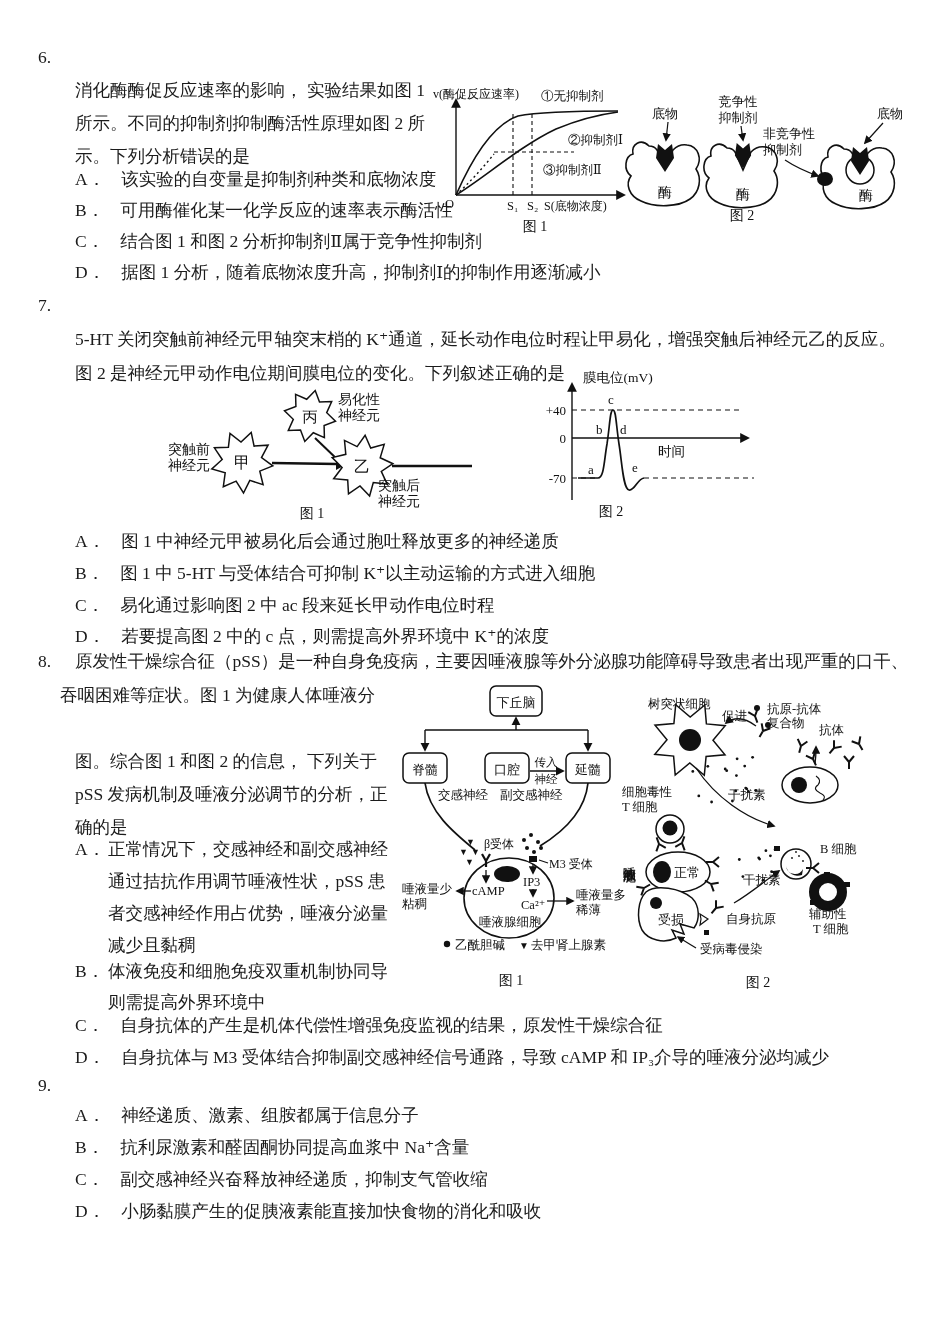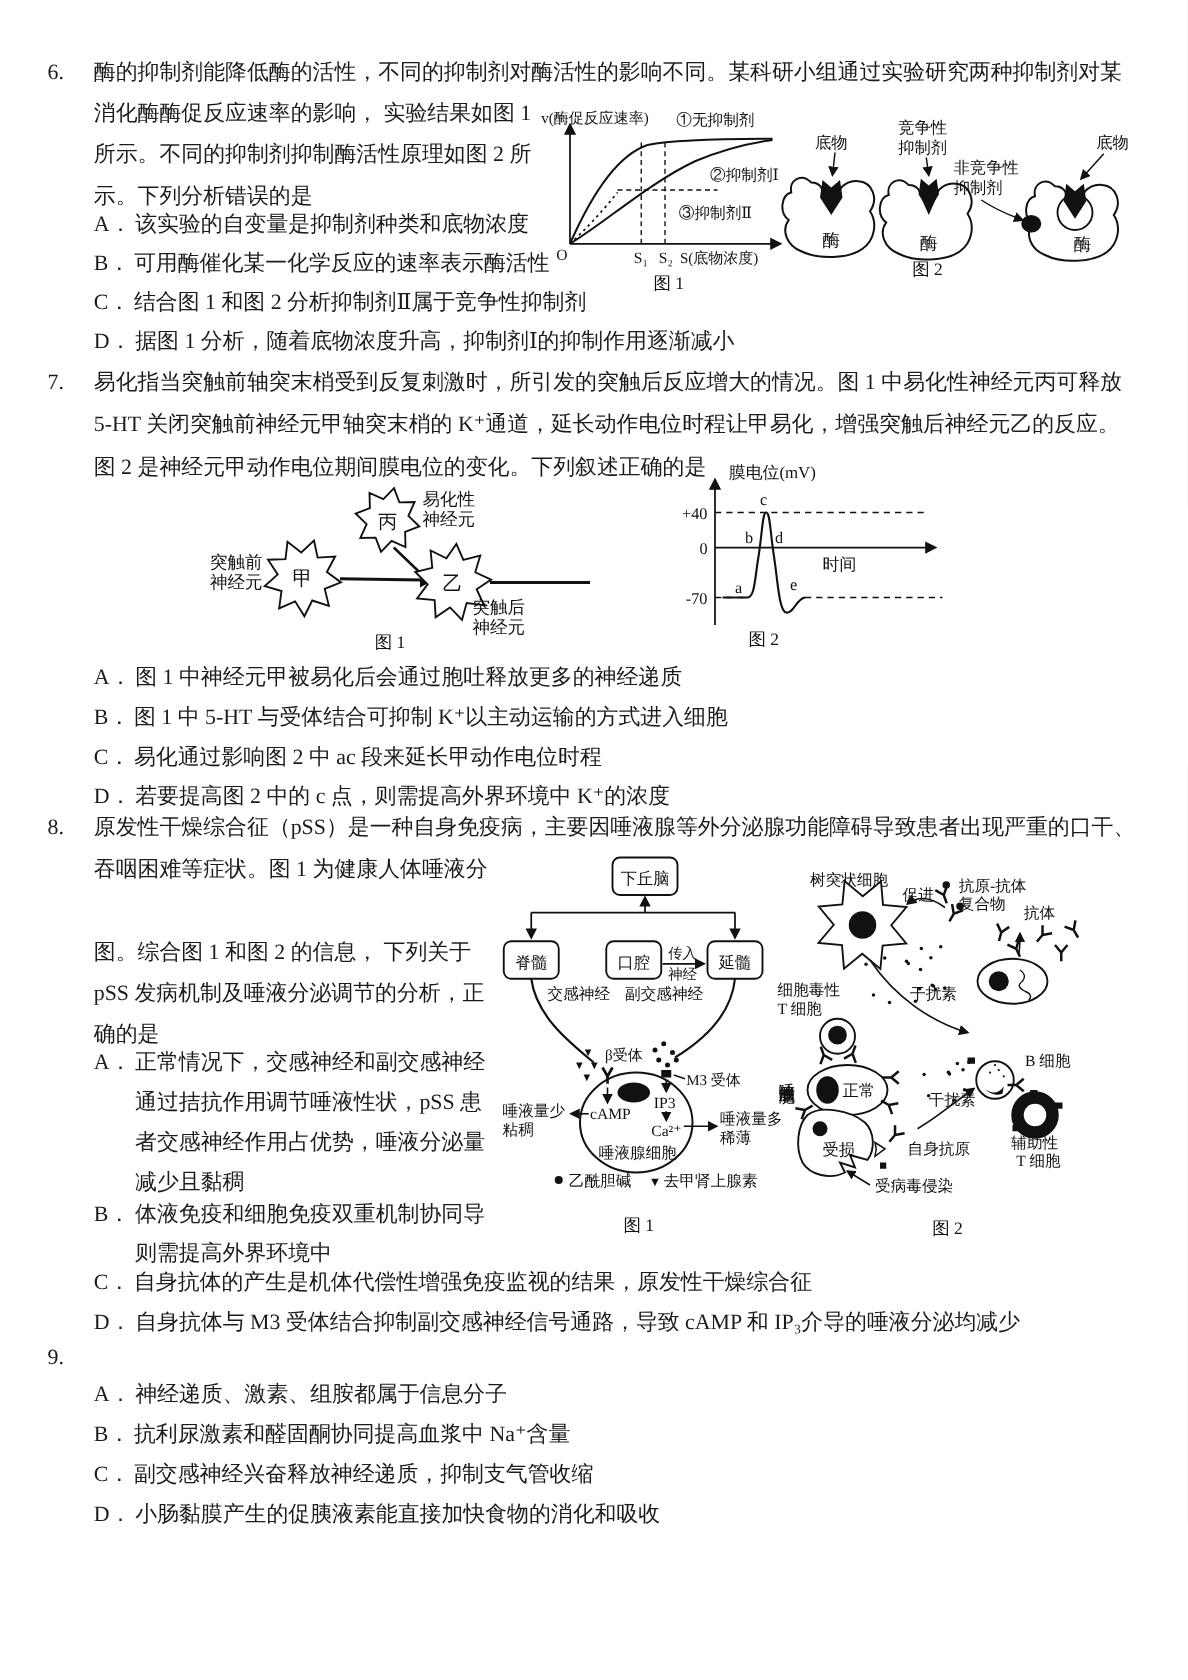--- a/index.html
+++ b/index.html
@@ -2,33 +2,32 @@
 <html><head>
 <meta charset="utf-8">
 <style>
   html,body{margin:0;padding:0;background:#f2f2f2;}
   .page{position:relative;width:950px;height:1344px;background:#ffffff;
         font-family:"Liberation Serif","DejaVu Serif",serif;color:#1b1b1b;overflow:hidden;}
   .abs{position:absolute;}
   .ln{font-size:17.5px;line-height:22px;white-space:nowrap;}
   .opt{display:flex;}
   .opt .lab{flex:none;}
-  .opt .txt{margin-left:3px;}
+  .opt .txt{margin-left:16px;}
   svg{position:absolute;overflow:visible;}
   svg text{font-family:"Liberation Serif","DejaVu Serif",serif;fill:#111;}
   .vtext{position:absolute;writing-mode:vertical-rl;text-orientation:upright;
          font-size:13px;letter-spacing:1px;color:#111;}
 </style>
 </head>
 <body>
 
 <div class="page">
 
   <div class="abs ln" style="left:38px;top:46px">6.</div>
-  <div class="abs ln" style="left:75px;top:46px">酶的抑制剂能降低酶的活性，不同的抑制剂对酶活性的影响不同。某科研小组通过实验研究两种抑制剂对某</div>
   <div class="abs ln" style="left:75px;top:79px">消化酶酶促反应速率的影响， 实验结果如图 1</div>
   <div class="abs ln" style="left:75px;top:112px">所示。不同的抑制剂抑制酶活性原理如图 2 所</div>
   <div class="abs ln" style="left:75px;top:145px">示。下列分析错误的是</div>
   <div class="abs ln opt" style="left:75px;top:168px">
     <span class="lab">A．</span>
       <span class="txt">该实验的自变量是抑制剂种类和底物浓度</span>
   </div>
   <div class="abs ln opt" style="left:75px;top:199px">
     <span class="lab">B．</span>
       <span class="txt">可用酶催化某一化学反应的速率表示酶活性</span>
@@ -103,21 +102,20 @@
     <path d="M 163,76 C 175,84 185,88 196,92" fill="none" stroke="#111" stroke-width="1.2" marker-end="url(#m2)"></path>
     <text x="268" y="34" font-size="13" text-anchor="middle">底物</text>
     <line x1="261" y1="39" x2="243" y2="59" stroke="#111" stroke-width="1.2" marker-end="url(#m2)"></line>
     <text x="43" y="113" font-size="14" text-anchor="middle">酶</text>
     <text x="121" y="115" font-size="14" text-anchor="middle">酶</text>
     <text x="244" y="116" font-size="14" text-anchor="middle">酶</text>
     <text x="120" y="136" font-size="14" text-anchor="middle">图 2</text>
   </svg>
 
   <div class="abs ln" style="left:38px;top:294px">7.</div>
-  <div class="abs ln" style="left:75px;top:294px">易化指当突触前轴突末梢受到反复刺激时，所引发的突触后反应增大的情况。图 1 中易化性神经元丙可释放</div>
   <div class="abs ln" style="left:75px;top:328px">5-HT 关闭突触前神经元甲轴突末梢的 K⁺通道，延长动作电位时程让甲易化，增强突触后神经元乙的反应。</div>
   <div class="abs ln" style="left:75px;top:362px">图 2 是神经元甲动作电位期间膜电位的变化。下列叙述正确的是</div>
   <div class="abs ln opt" style="left:75px;top:530px">
     <span class="lab">A．</span>
       <span class="txt">图 1 中神经元甲被易化后会通过胞吐释放更多的神经递质</span>
   </div>
   <div class="abs ln opt" style="left:75px;top:562px">
     <span class="lab">B．</span>
       <span class="txt">图 1 中 5-HT 与受体结合可抑制 K⁺以主动运输的方式进入细胞</span>
   </div>
@@ -170,21 +168,21 @@
     <text x="76" y="68" font-size="13">b</text>
     <text x="88" y="38" font-size="13">c</text>
     <text x="100" y="68" font-size="13">d</text>
     <text x="112" y="106" font-size="13">e</text>
     <text x="138" y="90" font-size="13.5">时间</text>
     <text x="91" y="150" font-size="14" text-anchor="middle">图 2</text>
   </svg>
 
   <div class="abs ln" style="left:38px;top:650px">8.</div>
   <div class="abs ln" style="left:75px;top:650px">原发性干燥综合征（pSS）是一种自身免疫病，主要因唾液腺等外分泌腺功能障碍导致患者出现严重的口干、</div>
-  <div class="abs ln" style="left:75px;top:684px">吞咽困难等症状。图 1 为健康人体唾液分</div>
+  <div class="abs ln" style="left:60px;top:684px">吞咽困难等症状。图 1 为健康人体唾液分</div>
   <div class="abs ln" style="left:75px;top:750px">图。综合图 1 和图 2 的信息， 下列关于</div>
   <div class="abs ln" style="left:75px;top:783px">pSS 发病机制及唾液分泌调节的分析，正</div>
   <div class="abs ln" style="left:75px;top:816px">确的是</div>
 
   <div class="abs ln" style="left:75px;top:838px">A．</div>
   <div class="abs ln" style="left:108px;top:838px">正常情况下，交感神经和副交感神经</div>
   <div class="abs ln" style="left:108px;top:870px">通过拮抗作用调节唾液性状，pSS 患</div>
   <div class="abs ln" style="left:108px;top:902px">者交感神经作用占优势，唾液分泌量</div>
   <div class="abs ln" style="left:108px;top:934px">减少且黏稠</div>
   <div class="abs ln" style="left:75px;top:960px">B．</div>

